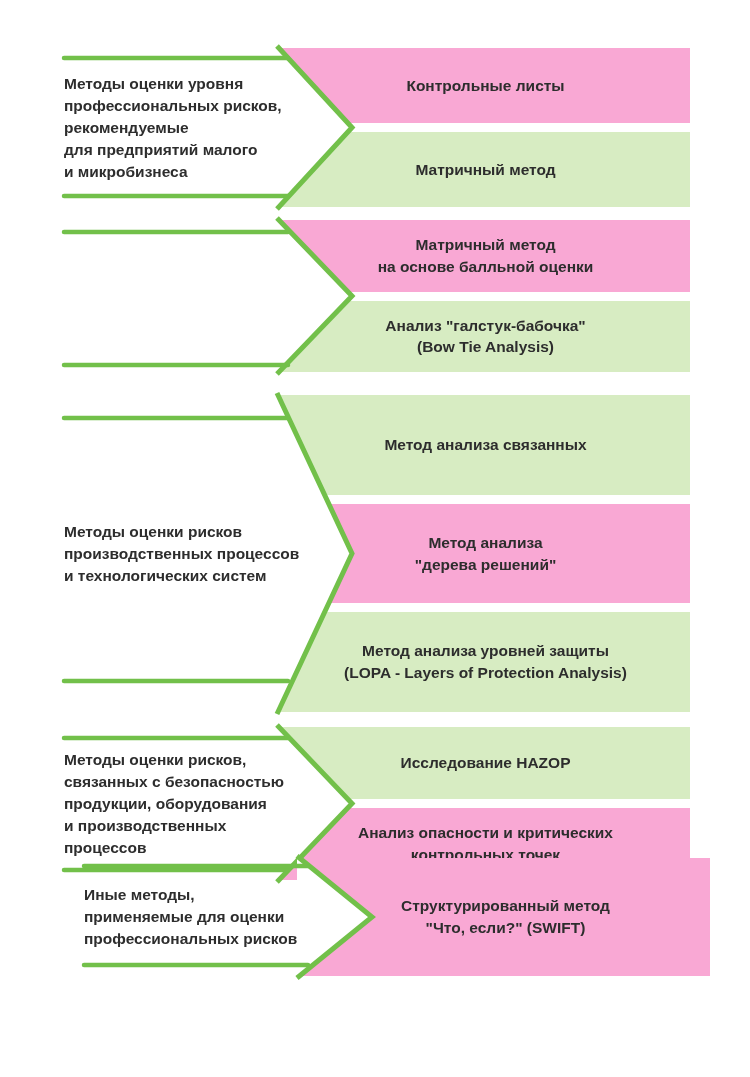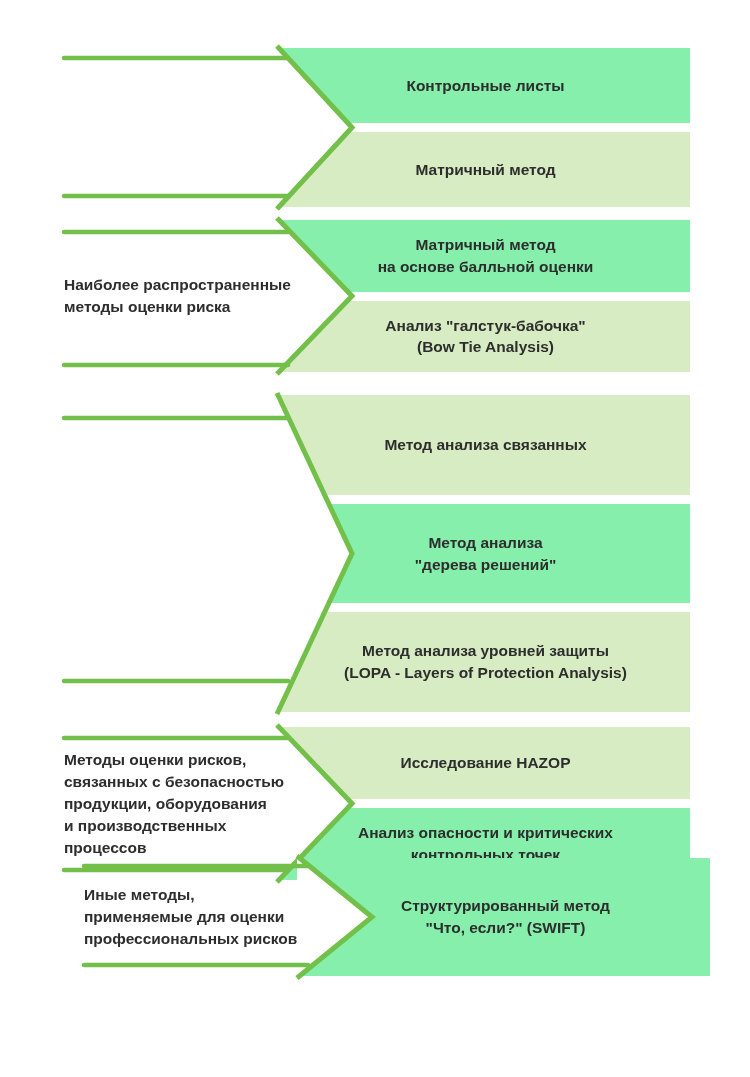--- a/index.html
+++ b/index.html
@@ -21,21 +21,21 @@
   }
   .boxes{
     position:absolute;left:281px;top:0;bottom:0;width:409px;
     display:flex;flex-direction:column;gap:9px;
   }
   .box{
     flex:1;display:flex;align-items:center;justify-content:center;
     text-align:center;font-weight:bold;font-size:15.5px;line-height:1.4;
     color:#2d2d2d;white-space:pre-line;padding:0 12px;box-sizing:border-box;
   }
-  .box.dark{background:#86efac;}
+  .box.dark{background:#f9a8d4;}
   .box.light{background:#d7ecc2;}
   .arrow{position:absolute;left:0;top:-5px;pointer-events:none;}
   .arrow polyline,.arrow line{stroke:#72c04a;fill:none;}
   .arrow polyline{stroke-width:5;stroke-linejoin:miter;}
   .arrow line{stroke-width:4.5;stroke-linecap:round;}
   .arrow polygon{fill:#ffffff;}
 </style>
 </head>
 <body>
 
@@ -45,53 +45,59 @@
     <div class="boxes">
       <div class="box dark">Контрольные листы</div>
       <div class="box light">Матричный метод</div>
     </div>
     <svg class="arrow" width="360" height="169" viewBox="0 0 360 169">
       <polygon points="277,3 352,84.5 277,166"></polygon>
       <line x1="64" y1="15" x2="288" y2="15"></line>
       <line x1="64" y1="153" x2="288" y2="153"></line>
       <polyline points="277,3 352,84.5 277,166"></polyline>
     </svg>
+    <div class="label">Методы оценки уровня
+профессиональных рисков,
+рекомендуемые
+для предприятий малого
+и микробизнеса</div>
   </section>
 
   <section class="block b2">
     <div class="boxes">
       <div class="box dark">Матричный метод
 на основе балльной оценки</div>
       <div class="box light">Анализ "галстук-бабочка"
 (Bow Tie Analysis)</div>
     </div>
     <svg class="arrow" width="360" height="162" viewBox="0 0 360 162">
       <polygon points="277,3 352,81 277,159"></polygon>
       <line x1="64" y1="17" x2="288" y2="17"></line>
       <line x1="64" y1="150" x2="288" y2="150"></line>
       <polyline points="277,3 352,81 277,159"></polyline>
     </svg>
-    <div class="label">Наиболее распространенные
-методы оценки риска</div>
   </section>
 
   <section class="block b3">
     <div class="boxes">
       <div class="box light">Метод анализа связанных</div>
       <div class="box dark">Метод анализа
 "дерева решений"</div>
       <div class="box light">Метод анализа уровней защиты
 (LOPA - Layers of Protection Analysis)</div>
     </div>
     <svg class="arrow" width="360" height="327" viewBox="0 0 360 327">
       <polygon points="277,3 352,163.5 277,324"></polygon>
       <line x1="64" y1="28" x2="288" y2="28"></line>
       <line x1="64" y1="291" x2="288" y2="291"></line>
       <polyline points="277,3 352,163.5 277,324"></polyline>
     </svg>
+    <div class="label">Методы оценки рисков
+производственных процессов
+и технологических систем</div>
   </section>
 
   <section class="block b4">
     <div class="boxes">
       <div class="box light">Исследование HAZOP</div>
       <div class="box dark">Анализ опасности и критических
 контрольных точек</div>
     </div>
     <svg class="arrow" width="360" height="163" viewBox="0 0 360 163">
       <polygon points="277,3 352,81.5 277,160"></polygon>

